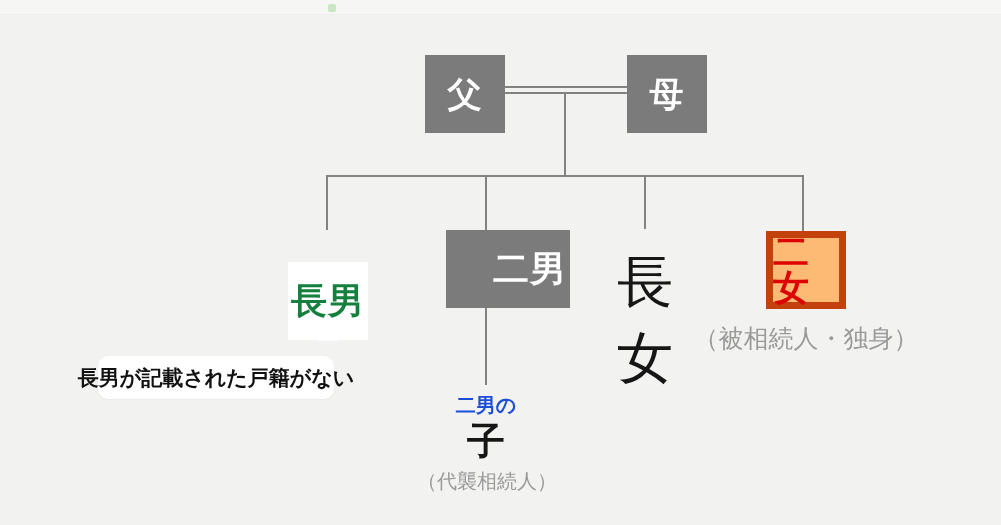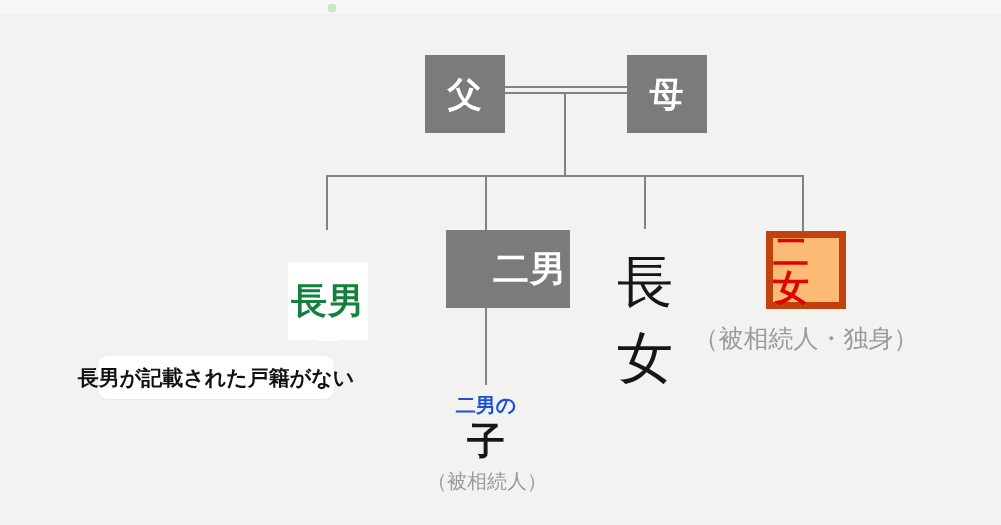--- a/index.html
+++ b/index.html
@@ -127,15 +127,15 @@
   </div>
   <div class="note nijo-note">（被相続人・独身）</div>
 
   <div class="callout-pointer"></div>
   <div class="callout">
     <span>長男が記載された戸籍がない</span>
   </div>
 
   <div class="gc-line1">二男の</div>
   <div class="gc-line2">子</div>
-  <div class="note grandchild-note">（被相続人）</div>
+  <div class="note grandchild-note">（代襲相続人）</div>
 
 </div>
 
 </body></html>

